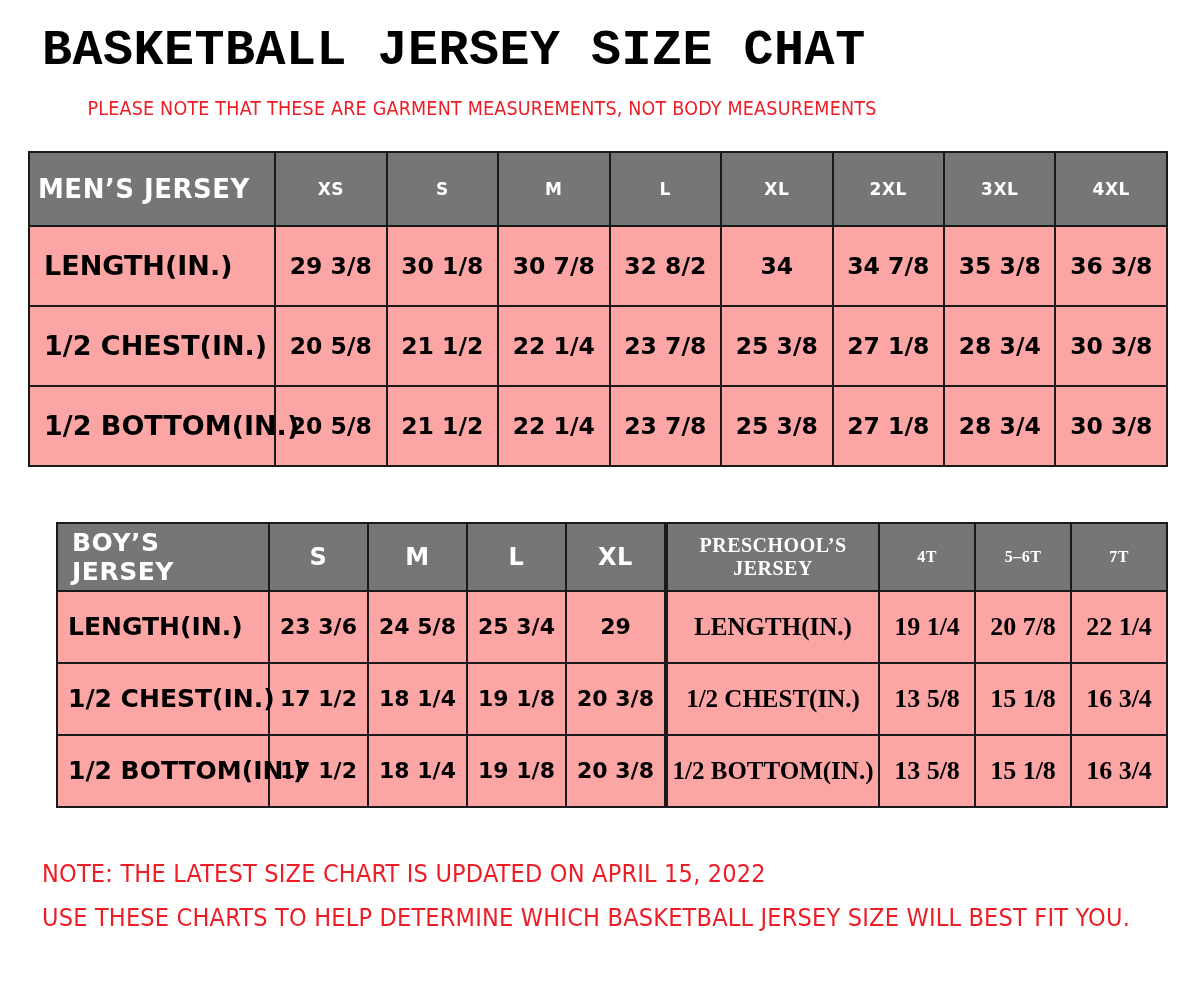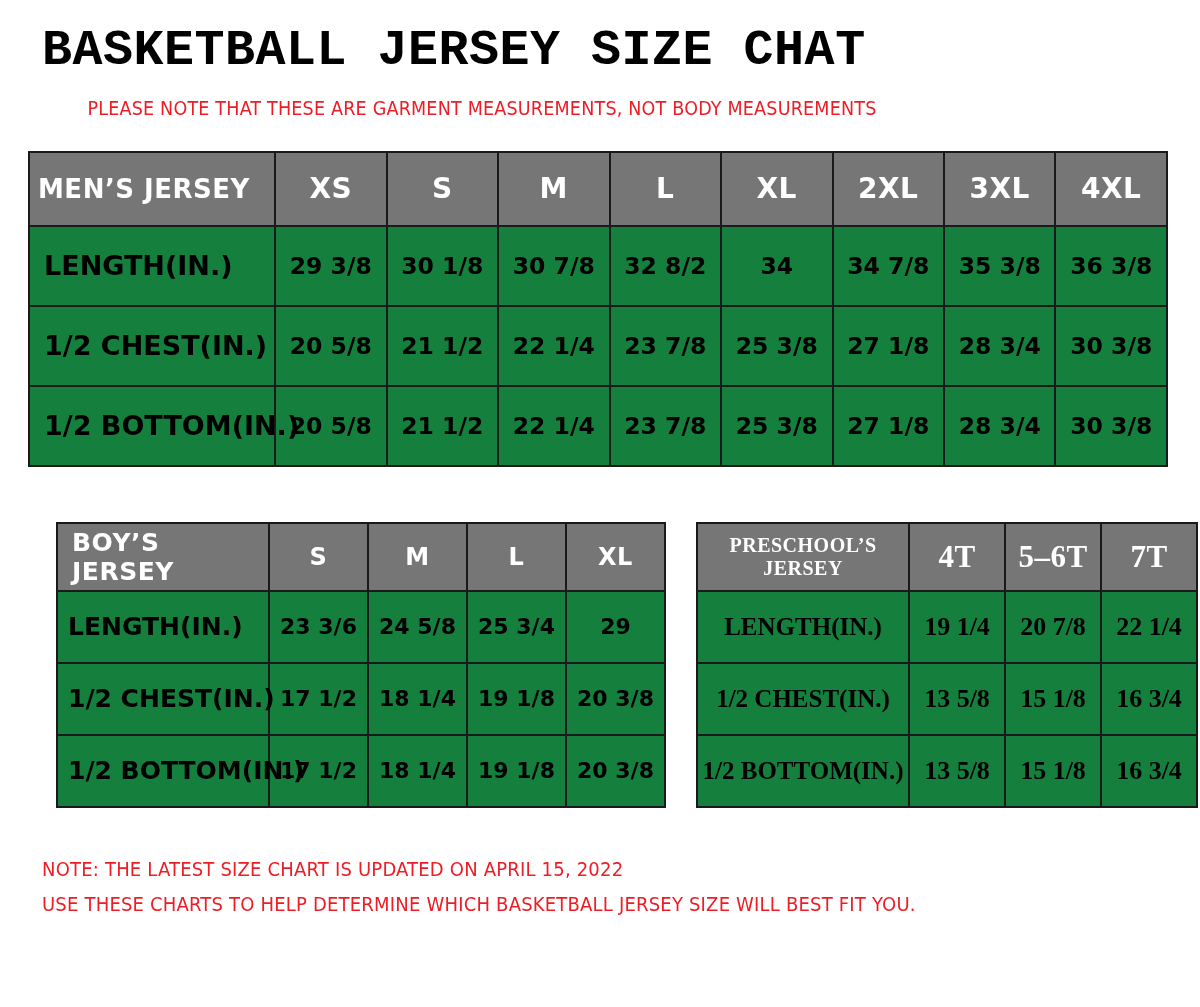--- a/index.html
+++ b/index.html
@@ -50,85 +50,84 @@
     text-align: center;
     vertical-align: middle;
     font-weight: 700;
     color: #000;
     padding: 0;
   }
   thead th {
     background: #767676;
     color: #ffffff;
     height: 72px;
-    font-size: 28px;
+    font-size: 17px;
     letter-spacing: 0.5px;
   }
   thead th.rowlabel {
     text-align: left;
     padding-left: 8px;
     font-size: 25px;
   }
   tbody td {
     height: 78px;
     font-size: 23.5px;
-    background: #15803d;
+    background: #fca5a5;
   }
   tbody td.rowlabel {
     text-align: left;
     padding-left: 10px;
     font-size: 26px;
     white-space: nowrap;
   }
   
   #mens-table {
     margin: 28px 0 0 0;
     width: 1140px;
   }
   #mens-table col.c0 { width: 245px; }
   #mens-table col.cx { width: 111px; }
   #mens-table tbody td.rowlabel { padding-left: 14px; font-size: 27px; }
   #mens-table thead th.rowlabel { font-size: 26px; }
 
   .lower {
     display: flex;
-    gap: 30px;
     margin: 55px 0 0 0;
     padding-left: 28px;
   }
   
   #boys-table { width: 610px; }
   #boys-table col.c0 { width: 212px; }
   #boys-table col.cx { width: 99px; }
   #boys-table thead th { height: 66px; font-size: 24px; }
   #boys-table tbody td { height: 70px; font-size: 22px; }
   #boys-table tbody td.rowlabel { font-size: 25px; padding-left: 10px; }
   #boys-table thead th.rowlabel { font-size: 25px; padding-left: 14px; }
 
   
   #preschool-table { width: 500px; font-family: Liberation Serif, serif; }
   #preschool-table col.c0 { width: 212px; }
   #preschool-table col.cx { width: 96px; }
-  #preschool-table thead th { height: 66px; font-size: 31px; }
+  #preschool-table thead th { height: 66px; font-size: 16px; }
   #preschool-table thead th.rowlabel {
     font-size: 20px;
     text-align: center;
     padding-left: 0;
     letter-spacing: 0.5px;
   }
   #preschool-table tbody td { height: 70px; font-size: 26px; }
   #preschool-table tbody td.rowlabel {
     font-size: 25px;
     text-align: center;
     padding-left: 0;
   }
 
   .note-bottom {
     color: #ee1c25;
-    font-size: 20px;
+    font-size: 25px;
     line-height: 1.75;
     margin: 44px 0 0 14px;
     font-family: "DejaVu Sans Condensed", "DejaVu Sans", "Liberation Sans", sans-serif;
     letter-spacing: 0.2px;
   }
   .note-bottom div { white-space: nowrap; }
 </style>
 </head>
 <body>
 

